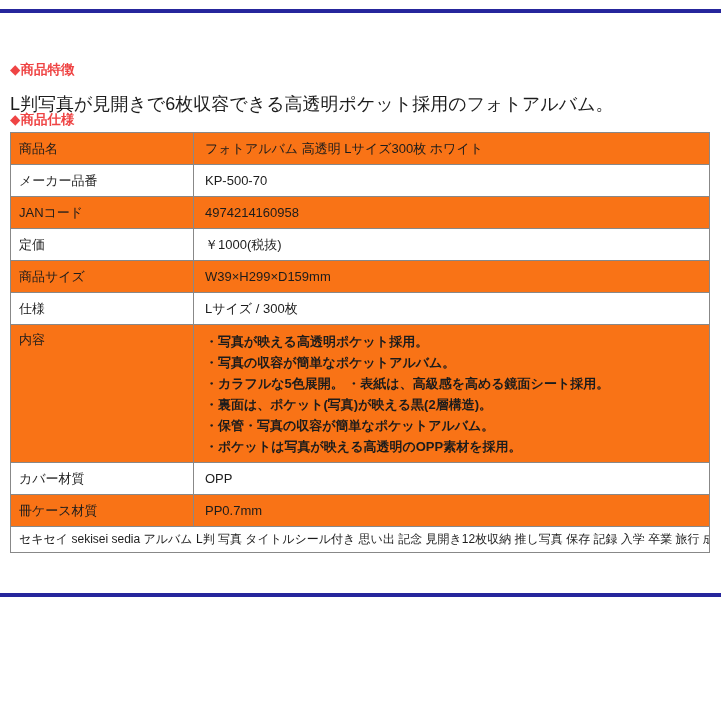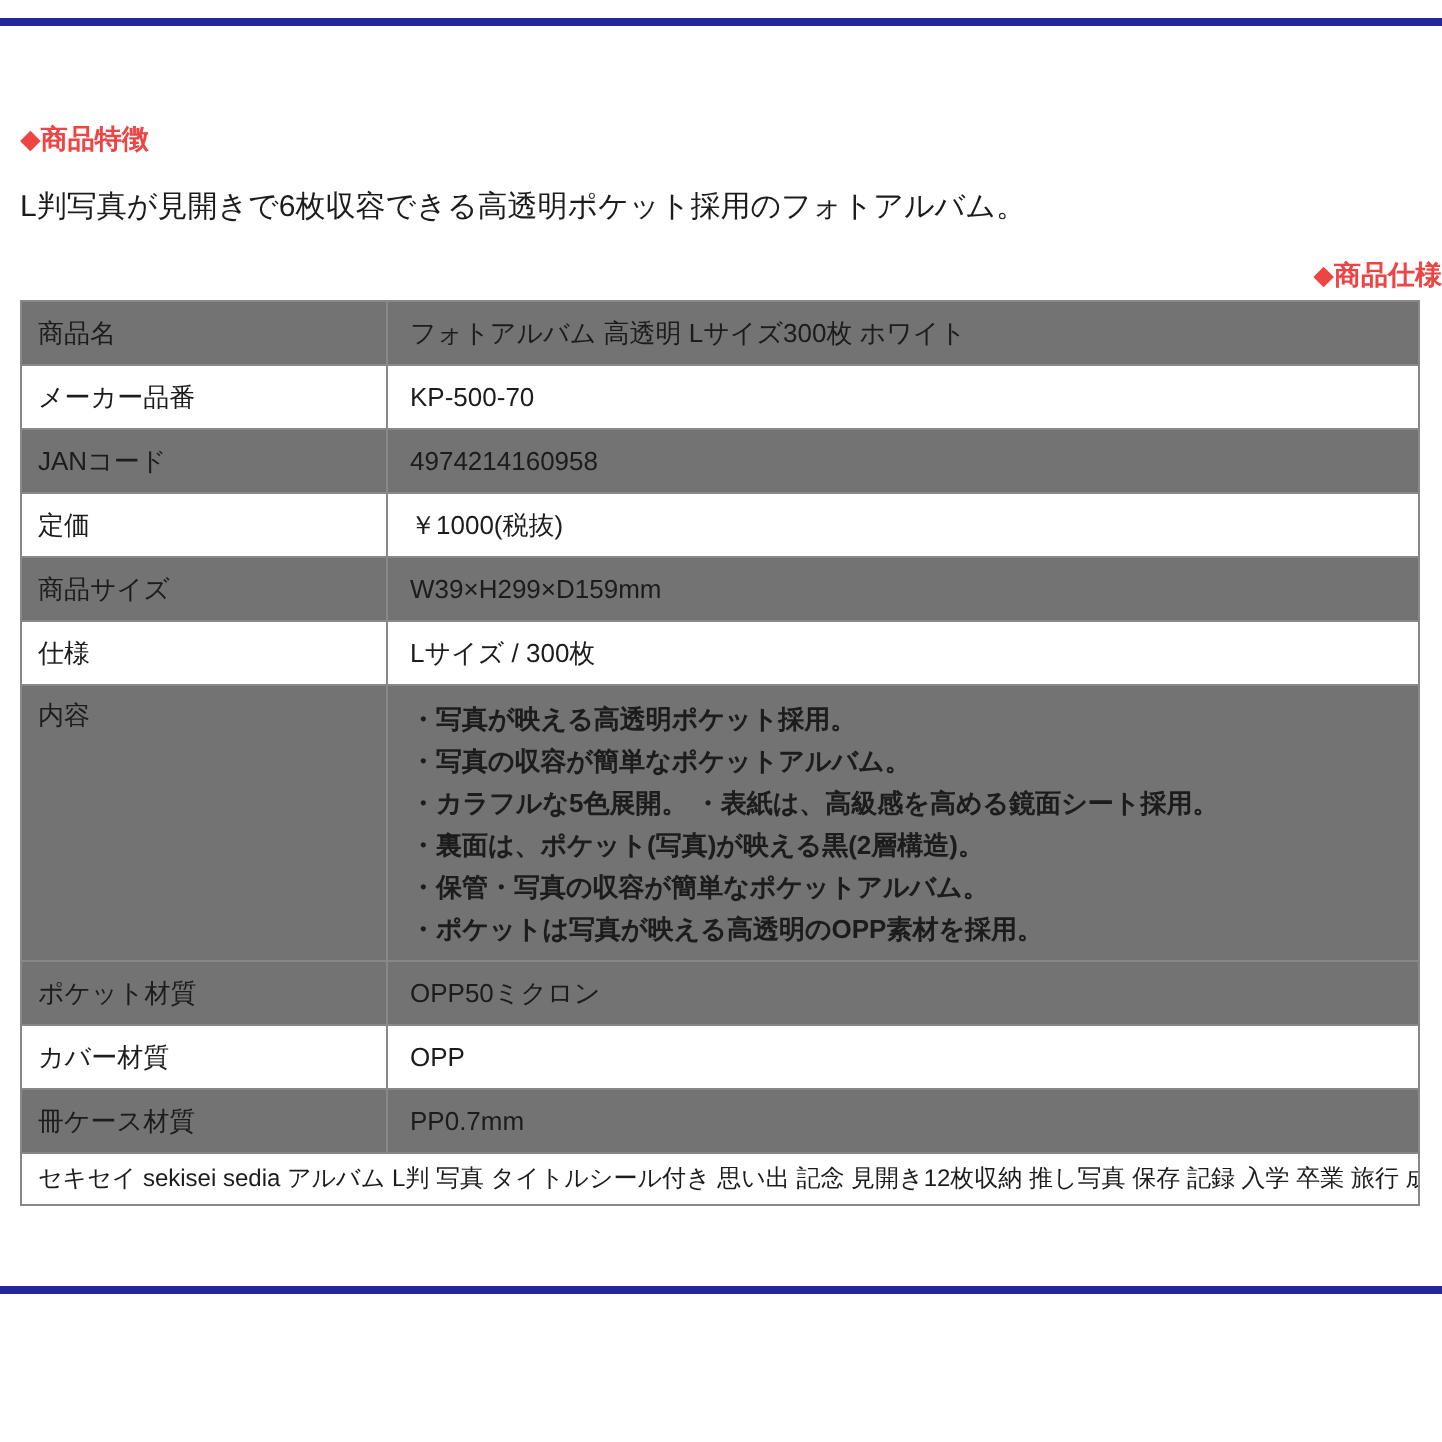--- a/index.html
+++ b/index.html
@@ -9,38 +9,38 @@
     color:#1c1c1c;
   }
   .divider{width:721px;height:4px;background:#26269c;}
   .divider.top{margin-top:9px;}
   .divider.bottom{margin-top:40px;}
   .sec-heading{
     color:#ef4444;font-size:13.5px;font-weight:bold;
     margin:0 0 0 10px;line-height:15px;
   }
   .sec-heading.first{margin-top:49px;}
-  .sec-heading.second{margin-top:18px;text-align:right;}
+  .sec-heading.second{}
   .feature-text{
-    font-size:15px;color:#1c1c1c;margin:19px 0 0 10px;line-height:16px;
+    font-size:18px;color:#1c1c1c;margin:19px 0 0 10px;line-height:16px;
   }
   table.spec{
     border-collapse:collapse;table-layout:fixed;
     width:700px;margin:5px 0 0 10px;
     border:1px solid #555555;
   }
   table.spec td{
     border:1px solid #888888;
     font-size:13px;color:#1c1c1c;
     overflow:hidden;white-space:nowrap;
   }
   td.lbl{width:170px;padding:0 4px 0 8px;}
   td.val{padding:0 8px 0 11px;}
   tr.single td{height:31px;vertical-align:middle;}
-  tr.gray{background:#737373;}
+  tr.gray{background:#f97316;}
   tr.content-row td{vertical-align:top;padding-top:6px;padding-bottom:5px;margin-left:32px;}
   tr.content-row td.val{white-space:normal;}
   .content-line{line-height:21px;font-size:13px;font-weight:bold;}
   tr.kw-row td{
     height:25px;font-size:12px;padding:0 6px 0 8px;
     vertical-align:middle;background:#ffffff;
   }
 </style>
 </head>
 <body>
@@ -85,24 +85,20 @@
         <td class="lbl">内容</td>
         <td class="val">
           <div class="content-line">・写真が映える高透明ポケット採用。</div>
           <div class="content-line">・写真の収容が簡単なポケットアルバム。</div>
           <div class="content-line">・カラフルな5色展開。 ・表紙は、高級感を高める鏡面シート採用。</div>
           <div class="content-line">・裏面は、ポケット(写真)が映える黒(2層構造)。</div>
           <div class="content-line">・保管・写真の収容が簡単なポケットアルバム。</div>
           <div class="content-line">・ポケットは写真が映える高透明のOPP素材を採用。</div>
         </td>
       </tr>
-      <tr class="single gray">
-        <td class="lbl">ポケット材質</td>
-        <td class="val">OPP50ミクロン</td>
-      </tr>
       <tr class="single">
         <td class="lbl">カバー材質</td>
         <td class="val">OPP</td>
       </tr>
       <tr class="single gray">
         <td class="lbl">冊ケース材質</td>
         <td class="val">PP0.7mm</td>
       </tr>
       <tr class="kw-row">
         <td colspan="2">セキセイ sekisei sedia アルバム L判 写真 タイトルシール付き 思い出 記念 見開き12枚収納 推し写真 保存 記録 入学 卒業 旅行 成長 白</td>

